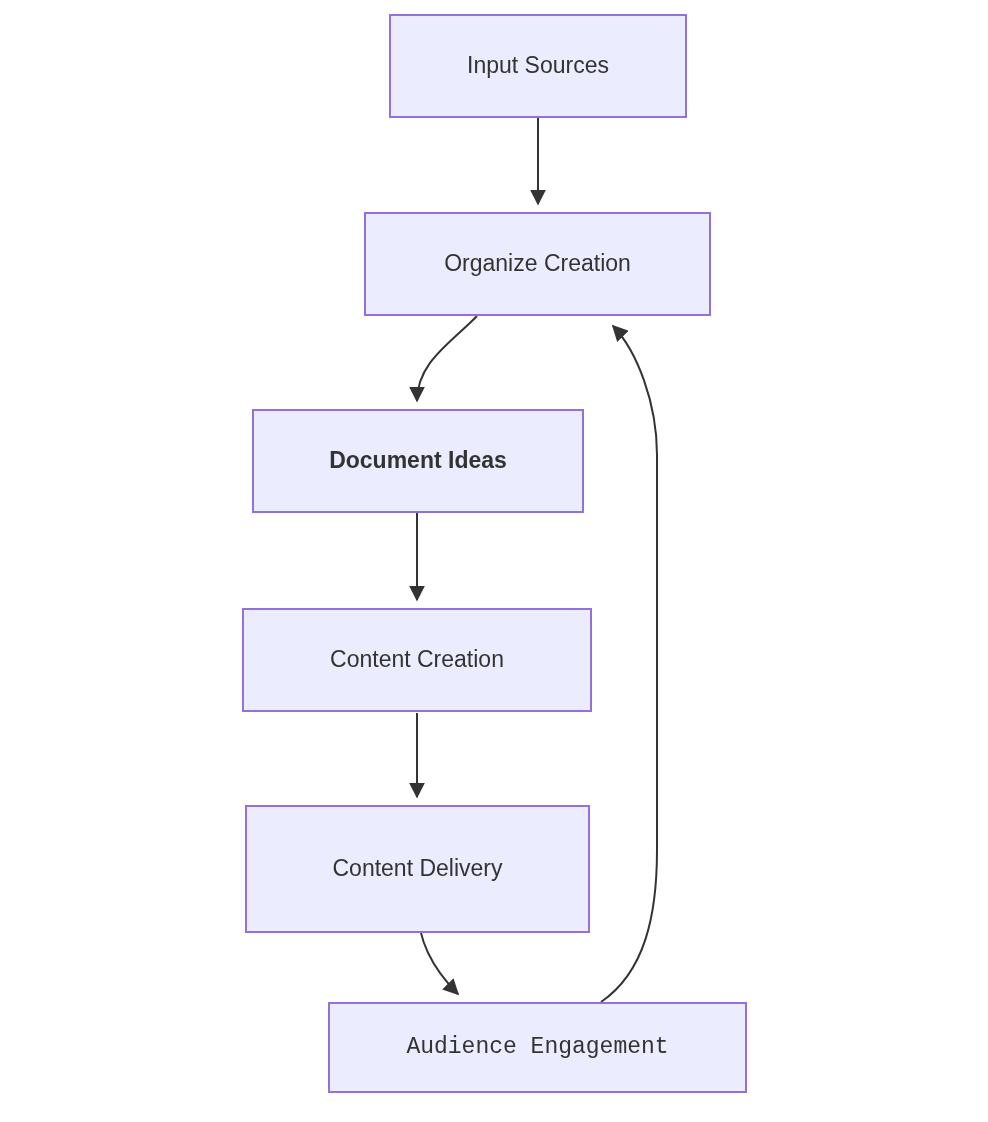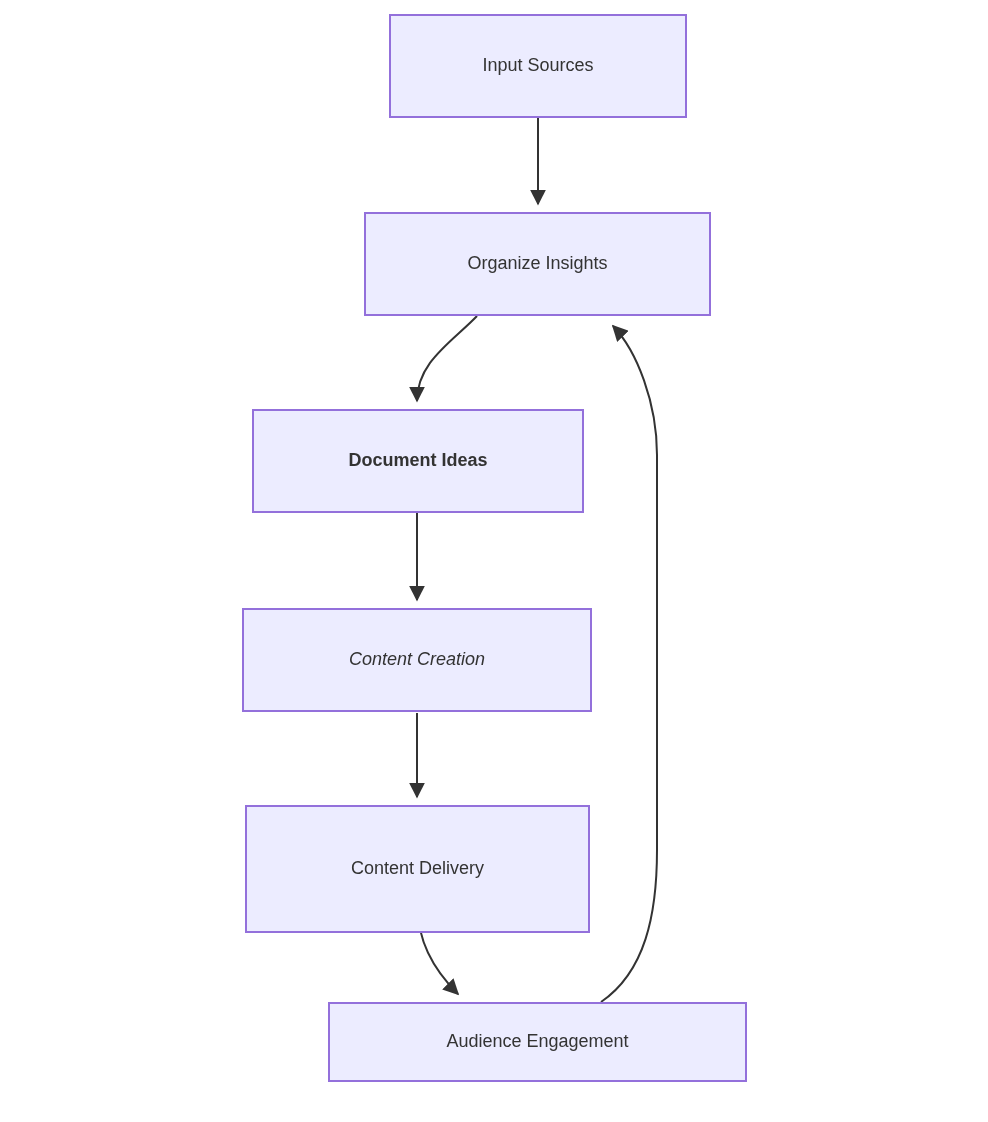--- a/index.html
+++ b/index.html
@@ -26,21 +26,21 @@
     position: absolute;
     box-sizing: border-box;
     display: flex;
     align-items: center;
     justify-content: center;
     background: var(--node-fill);
     border: 2.5px solid var(--node-border);
   }
   .node-label {
     color: var(--text-color);
-    font-size: 18px;
+    font-size: 23px;
     line-height: 1.2;
     white-space: nowrap;
     text-align: center;
   }
 </style>
 </head>
 <body>
 
 <div class="canvas">
   <svg id="edge-layer" viewBox="0 0 988 1122" xmlns="http://www.w3.org/2000/svg">
@@ -56,28 +56,28 @@
         <path d="M417,713 L417,797" fill="none" stroke="#333333" stroke-width="2" marker-end="url(#arrowhead)"></path>
         <path d="M418,909 C418,944 437,973 458,994" fill="none" stroke="#333333" stroke-width="2" marker-end="url(#arrowhead)"></path>
         <path d="M601,1002 C645,972 657,915 657,850 L657,455 C657,403 637,351 613,326" fill="none" stroke="#333333" stroke-width="2" marker-end="url(#arrowhead)"></path>
       </g>
   </svg>
   <div id="node-layer">
       <div class="node" style="left: 389px; top: 14px; width: 298px; height: 104px;">
         <span class="node-label">Input Sources</span>
       </div>
       <div class="node" style="left: 364px; top: 212px; width: 347px; height: 104px;">
-        <span class="node-label">Organize Insights</span>
+        <span class="node-label">Organize Creation</span>
       </div>
       <div class="node" style="left: 252px; top: 409px; width: 332px; height: 104px; font-weight: bold;">
         <span class="node-label">Document Ideas</span>
       </div>
-      <div class="node" style="left: 242px; top: 608px; width: 350px; height: 104px; font-style: italic;">
+      <div class="node" style="left: 242px; top: 608px; width: 350px; height: 104px;">
         <span class="node-label">Content Creation</span>
       </div>
       <div class="node" style="left: 245px; top: 805px; width: 345px; height: 128px;">
         <span class="node-label">Content Delivery</span>
       </div>
-      <div class="node" style="left: 328px; top: 1002px; width: 419px; height: 80px;">
+      <div class="node" style="left: 328px; top: 1002px; width: 419px; height: 91px; font-family: Liberation Mono, monospace;">
         <span class="node-label">Audience Engagement</span>
       </div>
     </div>
 </div>
 
 </body></html>

